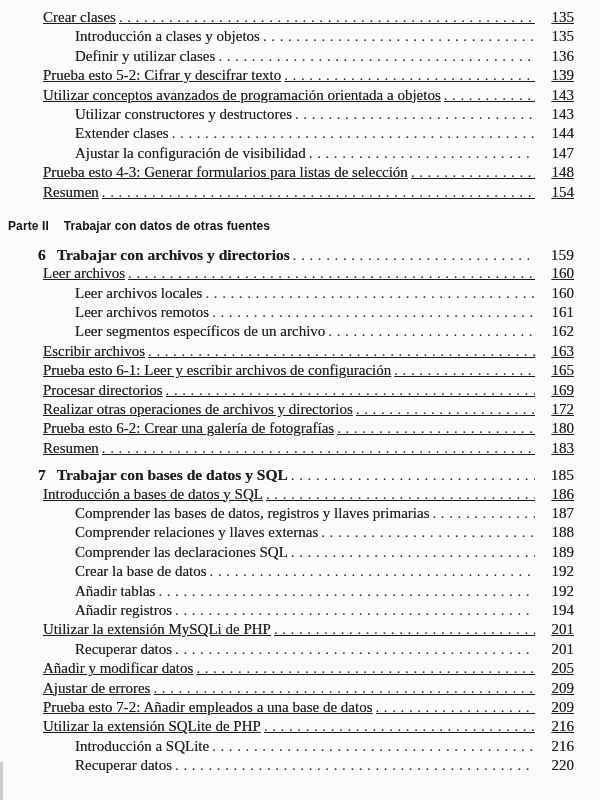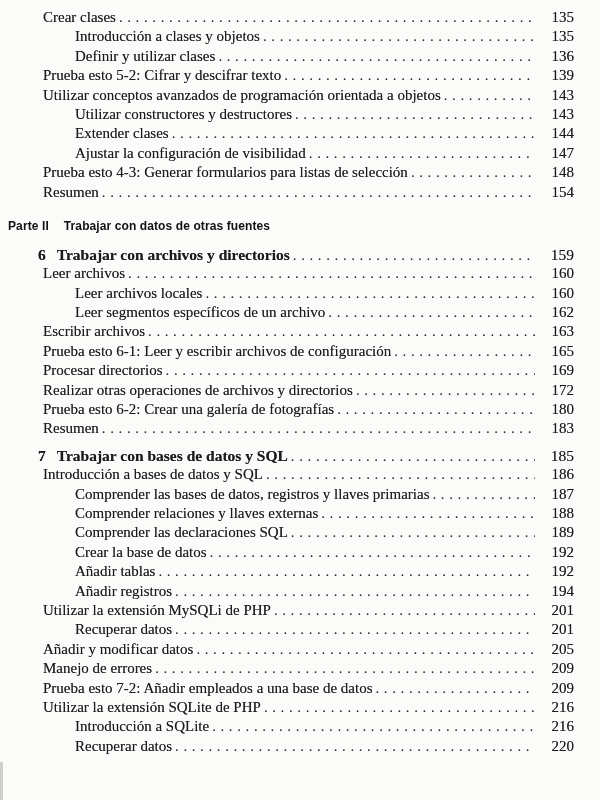--- a/index.html
+++ b/index.html
@@ -25,21 +25,21 @@
     align-items: baseline;
     line-height: 19.4px;
     height: 19.4px;
     font-size: 15px;
     white-space: nowrap;
   }
   .row .label {
     flex-shrink: 0;
     text-shadow: 0 0 0.4px rgba(0,0,0,0.5);
   }
-  .lvl1 { padding-left: 43px; }
+  .lvl1 { padding-left: 43px; text-decoration: underline; }
   .lvl2 { padding-left: 75px; align-items: center; }
   .row.chapter {
     padding-left: 38px;
     font-weight: 700;
     font-size: 15.5px;
     margin-top: 7px;
   }
   .chnum {
     margin-right: 11px;
     flex-shrink: 0;
@@ -153,20 +153,25 @@
         <span class="label">Leer archivos</span>
         <span class="leader"></span>
         <span class="page">160</span>
       </div>
       <div class="row lvl2">
         <span class="label">Leer archivos locales</span>
         <span class="leader"></span>
         <span class="page">160</span>
       </div>
       <div class="row lvl2">
+        <span class="label">Leer archivos remotos</span>
+        <span class="leader"></span>
+        <span class="page">161</span>
+      </div>
+      <div class="row lvl2">
         <span class="label">Leer segmentos específicos de un archivo</span>
         <span class="leader"></span>
         <span class="page">162</span>
       </div>
       <div class="row lvl1">
         <span class="label">Escribir archivos</span>
         <span class="leader"></span>
         <span class="page">163</span>
       </div>
       <div class="row lvl1">
@@ -244,21 +249,21 @@
         <span class="label">Recuperar datos</span>
         <span class="leader"></span>
         <span class="page">201</span>
       </div>
       <div class="row lvl1">
         <span class="label">Añadir y modificar datos</span>
         <span class="leader"></span>
         <span class="page">205</span>
       </div>
       <div class="row lvl1">
-        <span class="label">Manejo de errores</span>
+        <span class="label">Ajustar de errores</span>
         <span class="leader"></span>
         <span class="page">209</span>
       </div>
       <div class="row lvl1">
         <span class="label">Prueba esto 7-2: Añadir empleados a una base de datos</span>
         <span class="leader"></span>
         <span class="page">209</span>
       </div>
       <div class="row lvl1">
         <span class="label">Utilizar la extensión SQLite de PHP</span>

